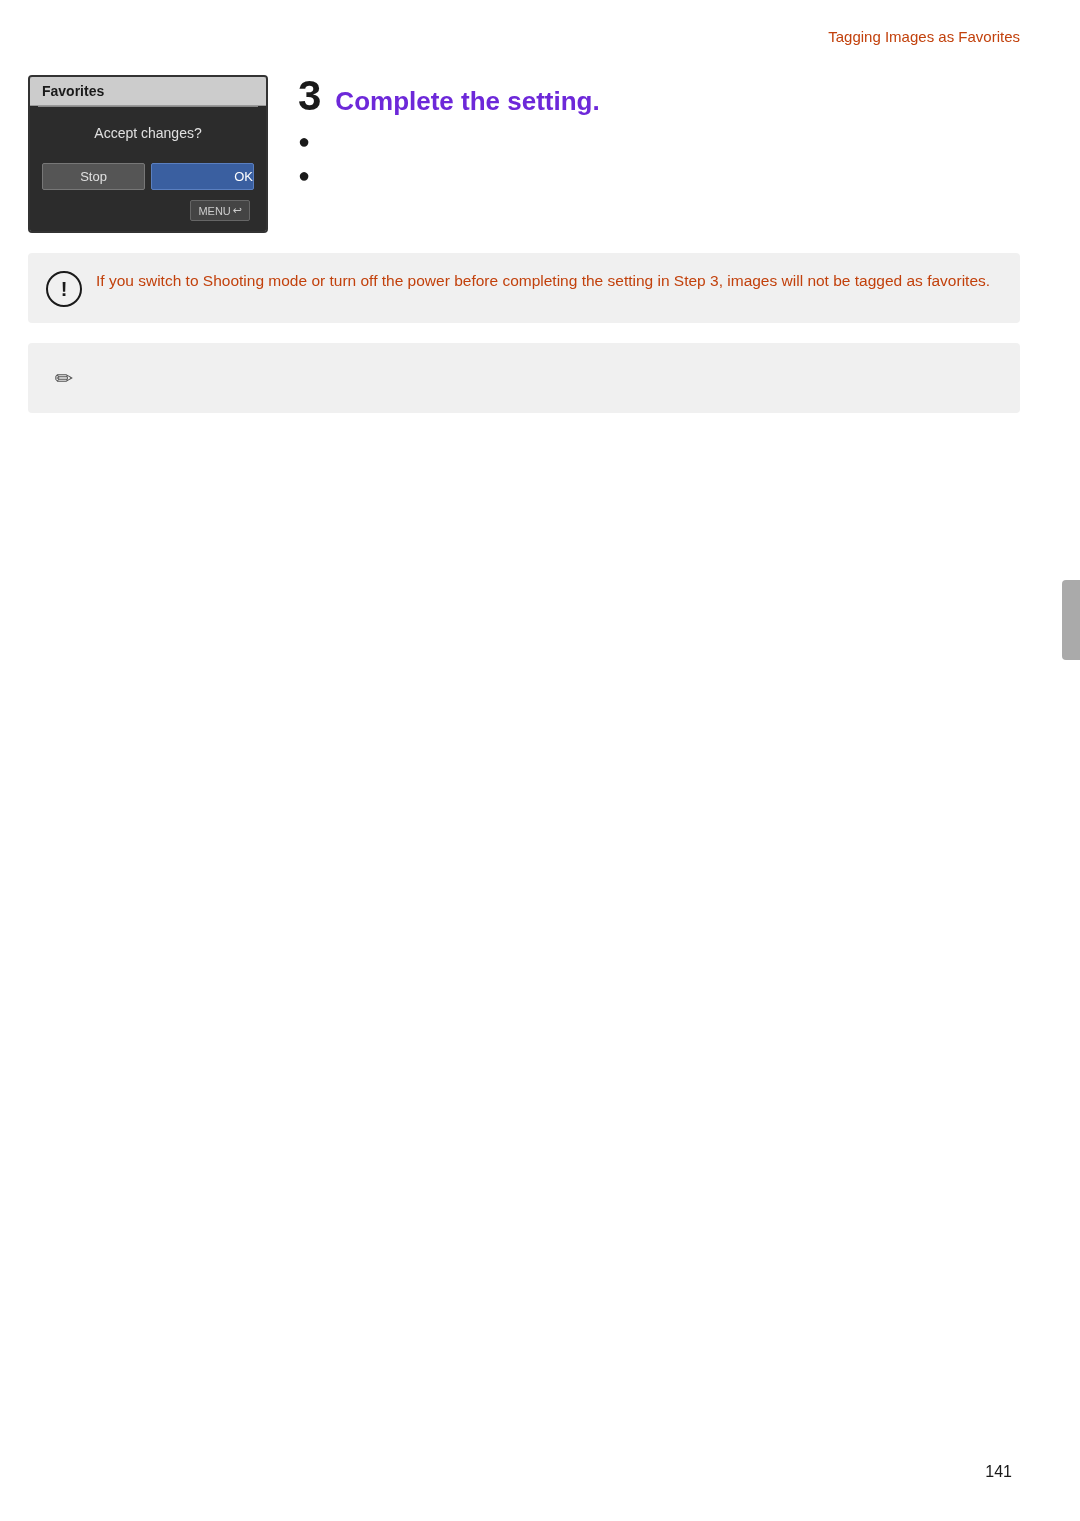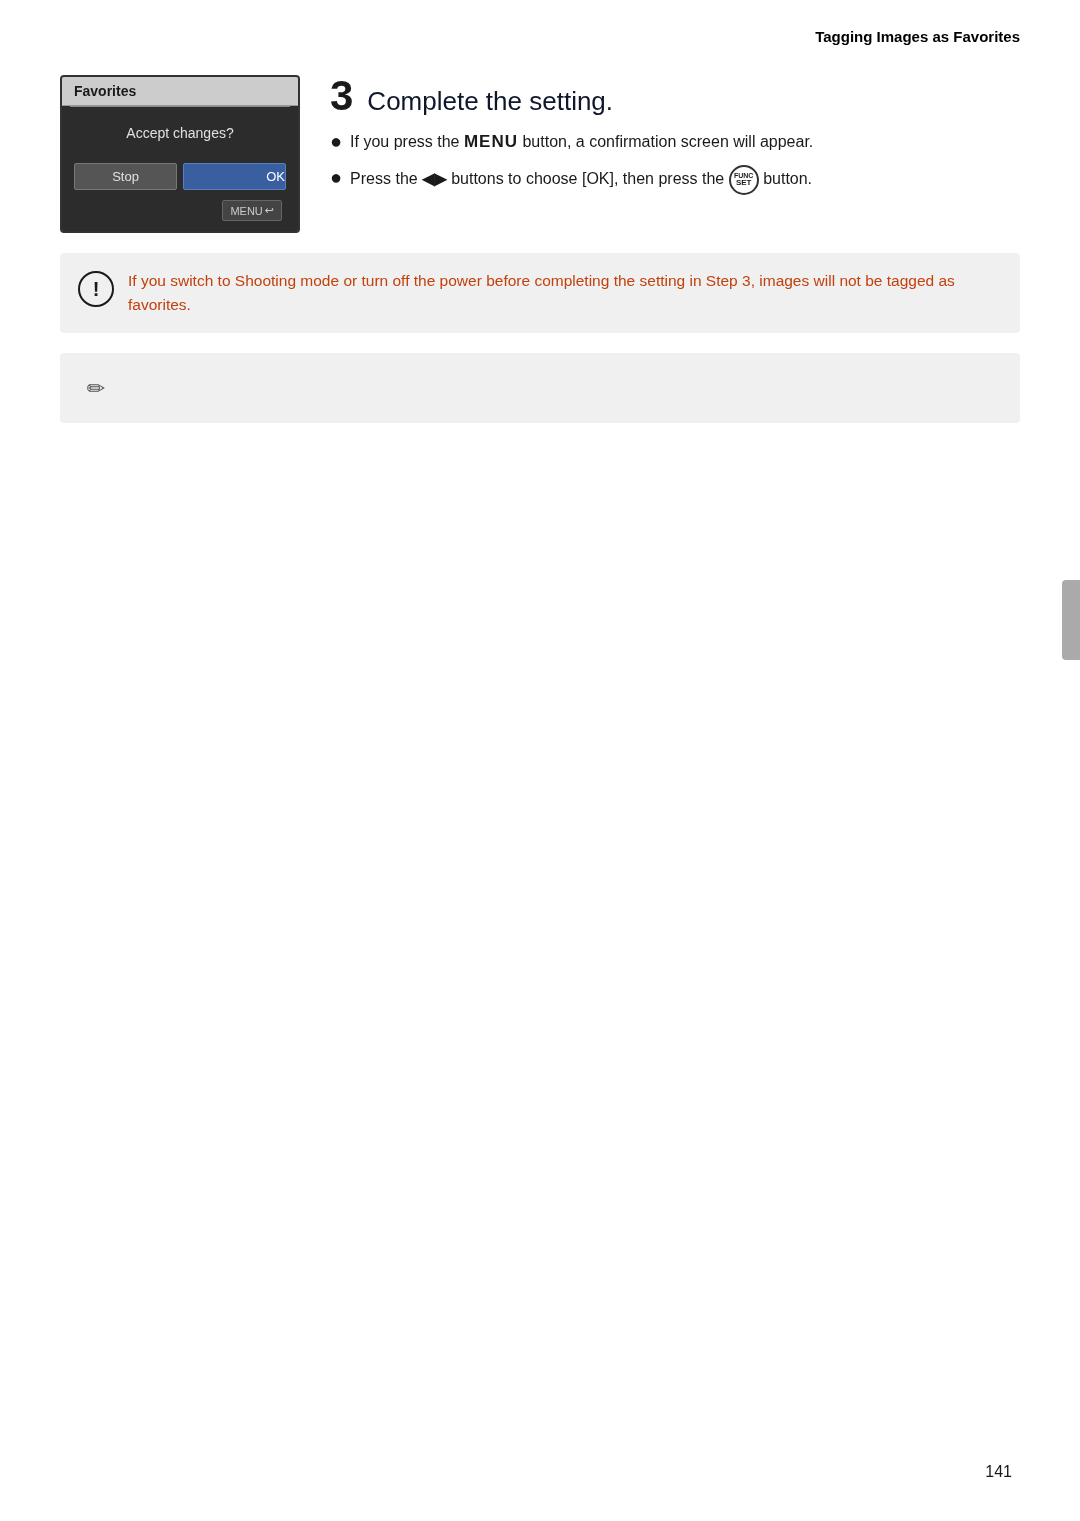--- a/index.html
+++ b/index.html
@@ -28,27 +28,27 @@
     
     .page-header {
       display: flex;
       justify-content: flex-end;
       padding: 28px 60px 10px 60px;
       border-bottom: none;
     }
 
     .page-header-title {
       font-size: 15px;
-      font-weight: bold;
-      color: #000000;
+      font-weight: normal;
+      color: #c2410c;
     }
 
     
     .main-content {
-      padding: 20px 60px 40px 60px;
+      padding: 20px 60px 40px 28px;
       display: flex;
       flex-direction: column;
       gap: 20px;
     }
 
     
     .step-row {
       display: flex;
       flex-direction: row;
       align-items: flex-start;
@@ -160,22 +160,22 @@
 
     .step-number {
       font-size: 42px;
       font-weight: bold;
       color: #1a1a1a;
       line-height: 1;
     }
 
     .step-title {
       font-size: 26px;
-      font-weight: normal;
-      color: #0f172a;
+      font-weight: bold;
+      color: #6d28d9;
     }
 
     .bullet-list {
       list-style: none;
       padding-left: 0;
       display: flex;
       flex-direction: column;
       gap: 10px;
     }
 
@@ -335,36 +335,24 @@
     <div class="step-instructions">
       <div class="step-number-title">
         <span class="step-number">3</span>
         <span class="step-title">Complete the setting.</span>
       </div>
 
       <ul class="bullet-list">
 
         <li>
           <span class="bullet-dot">●</span>
-          <span>
-            If you press the <span class="menu-btn-text">MENU</span> button, a confirmation screen will appear.
-          </span>
         </li>
 
         <li>
           <span class="bullet-dot">●</span>
-          <span>
-            Press the <span class="arrow-btns">◀▶</span> buttons to choose [OK], then press the
-            <span class="func-set-btn">
-              <span class="func-set-inner">
-                <span class="func-set-top">FUNC</span>
-                <span class="func-set-bottom">SET</span>
-              </span>
-            </span> button.
-          </span>
         </li>
       </ul>
     </div>
 
   </div>
 
   <div class="notice-box">
     <div class="notice-icon">
       <span>!</span>
     </div>

